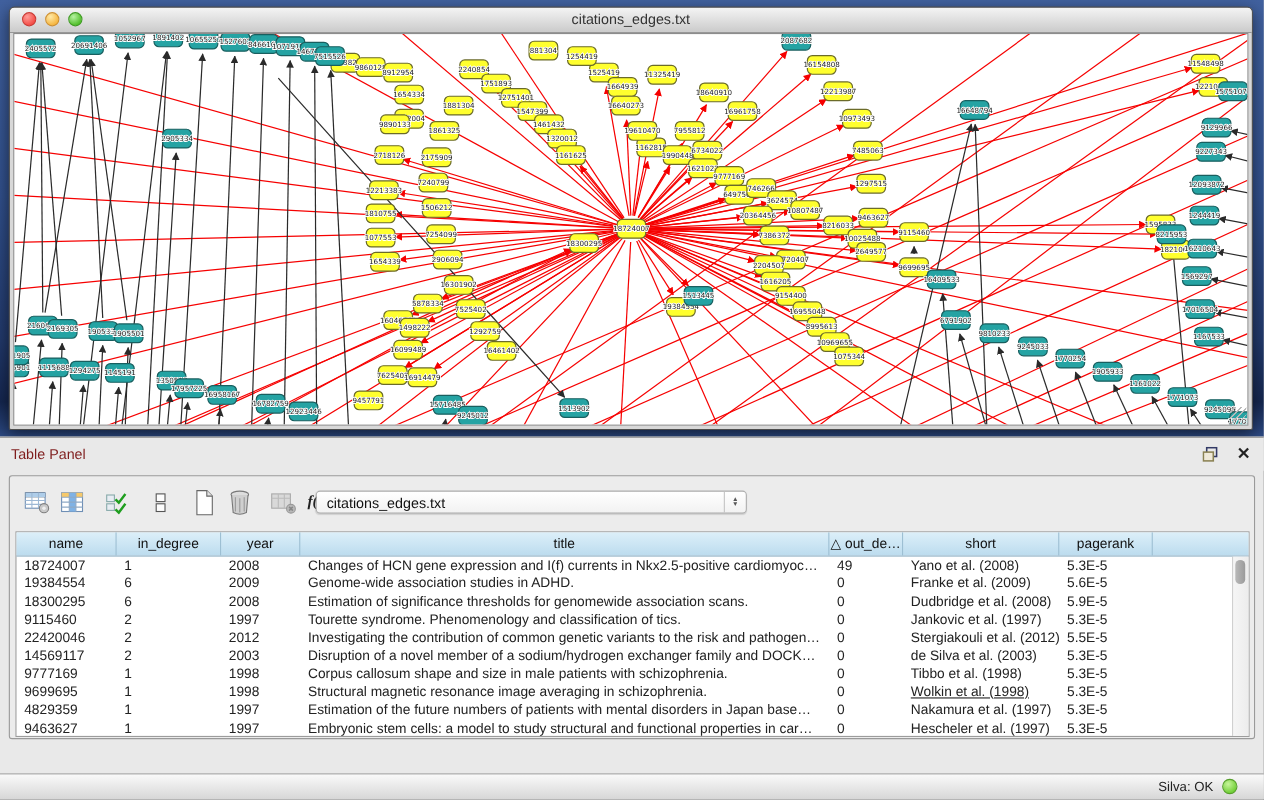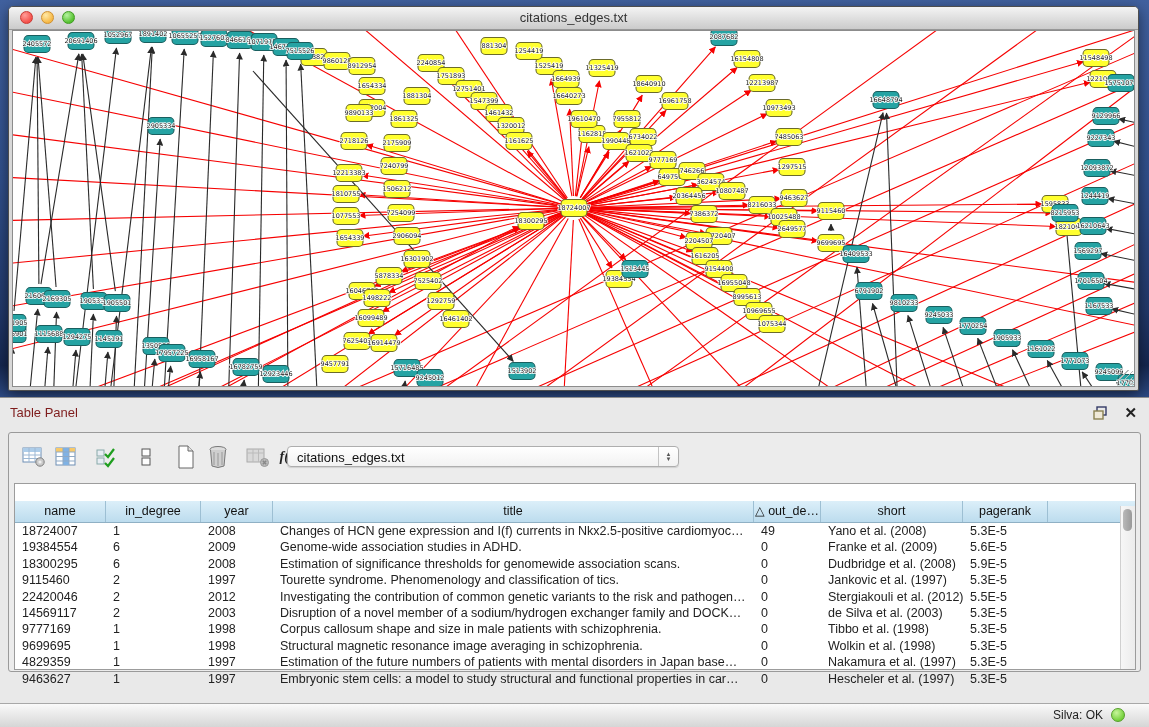--- a/index.html
+++ b/index.html
@@ -39,21 +39,21 @@
   .fx{font-family:"Liberation Serif",serif;font-style:italic;font-weight:bold;font-size:14px;color:#222;}
   .combo{position:absolute;left:278px;top:13px;width:392px;height:21px;background:linear-gradient(#ffffff,#f2f2f2);
          border:1px solid #aeaeae;border-radius:4px;font-size:13px;color:#111;line-height:21px;
          padding-left:9px;box-sizing:border-box;box-shadow:0 1px 1px rgba(0,0,0,.12);}
   .combo .stepper{position:absolute;right:0;top:0;width:19px;height:100%;border-left:1px solid #c4c4c4;
          display:flex;flex-direction:column;align-items:center;justify-content:center;font-size:6px;color:#555;line-height:5px;}
 
   .tablebox{position:absolute;left:5px;top:50px;width:1122px;height:187px;background:#fff;
             border:1px solid #9c9c9c;box-sizing:border-box;}
   .thead{display:flex;height:22px;background:linear-gradient(#dceff9,#bcdcee);
-         border-bottom:1px solid #8fb0c4;box-sizing:border-box;margin-top:17px;}
+         border-bottom:1px solid #8fb0c4;box-sizing:border-box;}
   .th{font-size:12.5px;color:#111;text-align:center;line-height:21px;border-right:1px solid #9dbfd3;
       box-sizing:border-box;overflow:hidden;white-space:nowrap;}
   .th:last-child{border-right:none;}
   .trow{display:flex;height:16.4px;}
   .td{font-size:12.5px;color:#222;line-height:16.4px;padding-left:7px;box-sizing:border-box;
       overflow:hidden;white-space:nowrap;}
   .vscroll{position:absolute;right:0;top:22px;bottom:0;width:14px;background:linear-gradient(90deg,#f6f6f6,#ececec);
            border-left:1px solid #d0d0d0;}
   .vthumb{position:absolute;left:2px;top:3px;width:9px;height:22px;border-radius:5px;
           background:linear-gradient(90deg,#b9b9b9,#9a9a9a);}
@@ -944,21 +944,21 @@
             <div class="td" style="width: 67px;">0</div>
             <div class="td" style="width: 142px;">Tibbo et al. (1998)</div>
             <div class="td" style="width: 85px;">5.3E-5</div>
           </div>
           <div class="trow">
             <div class="td" style="width: 91px;">9699695</div>
             <div class="td" style="width: 95px;">1</div>
             <div class="td" style="width: 72px;">1998</div>
             <div class="td" style="width: 481px;">Structural magnetic resonance image averaging in schizophrenia.</div>
             <div class="td" style="width: 67px;">0</div>
-            <div class="td" style="width: 142px;">Wolkin et al. (1998)</div>
+            <div class="td" style="width: 142px; text-decoration: underline;">Wolkin et al. (1998)</div>
             <div class="td" style="width: 85px;">5.3E-5</div>
           </div>
           <div class="trow">
             <div class="td" style="width: 91px;">4829359</div>
             <div class="td" style="width: 95px;">1</div>
             <div class="td" style="width: 72px;">1997</div>
             <div class="td" style="width: 481px;">Estimation of the future numbers of patients with mental disorders in Japan base…</div>
             <div class="td" style="width: 67px;">0</div>
             <div class="td" style="width: 142px;">Nakamura et al. (1997)</div>
             <div class="td" style="width: 85px;">5.3E-5</div>

